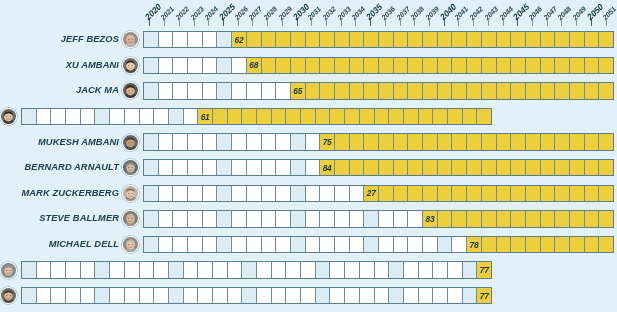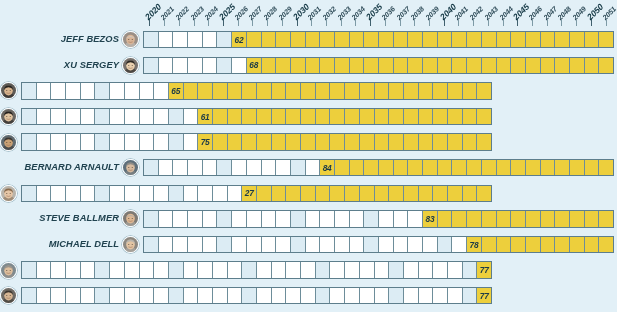--- a/index.html
+++ b/index.html
@@ -222,21 +222,21 @@
           <div class="cell on"></div>
           <div class="cell on"></div>
           <div class="cell on"></div>
           <div class="cell on"></div>
           <div class="cell on"></div>
           <div class="cell on"></div>
           <div class="cell on"></div>
         </div>
       </div>
       <div class="row">
-        <div class="label">XU SERGEY</div>
+        <div class="label">XU AMBANI</div>
         <div class="avatar">
           <svg viewBox="0 0 32 32" xmlns="http://www.w3.org/2000/svg">
             <rect width="32" height="32" fill="#77716c"></rect>
             <ellipse cx="16" cy="30" rx="12" ry="9" fill="#2b2722" opacity="0.55"></ellipse>
             <ellipse cx="16" cy="16" rx="9.2" ry="10.4" fill="#e8cfae"></ellipse>
             <path d="M6.6 15 Q6 5.6 16 5.2 Q26 5.6 25.4 15 Q23 9.6 16 9.2 Q9 9.6 6.6 15 Z" fill="#2b2722"></path>
             <ellipse cx="12.4" cy="16" rx="1.25" ry="1.05" fill="#3a2f26"></ellipse>
             <ellipse cx="19.6" cy="16" rx="1.25" ry="1.05" fill="#3a2f26"></ellipse>
             <path d="M12.2 21.4 Q16 23.4 19.8 21.4" stroke="#96674f" stroke-width="1.1" fill="none" stroke-linecap="round"></path>
           </svg>
@@ -270,20 +270,21 @@
           <div class="cell on"></div>
           <div class="cell on"></div>
           <div class="cell on"></div>
           <div class="cell on"></div>
           <div class="cell on"></div>
           <div class="cell on"></div>
           <div class="cell on"></div>
         </div>
       </div>
       <div class="row">
+        <div class="label">JACK MA</div>
         <div class="avatar">
           <svg viewBox="0 0 32 32" xmlns="http://www.w3.org/2000/svg">
             <rect width="32" height="32" fill="#5d5a55"></rect>
             <ellipse cx="16" cy="30" rx="12" ry="9" fill="#272320" opacity="0.55"></ellipse>
             <ellipse cx="16" cy="16" rx="9.2" ry="10.4" fill="#d8b58f"></ellipse>
             <path d="M6.6 15 Q6 5.6 16 5.2 Q26 5.6 25.4 15 Q23 9.6 16 9.2 Q9 9.6 6.6 15 Z" fill="#272320"></path>
             <ellipse cx="12.4" cy="16" rx="1.25" ry="1.05" fill="#3a2f26"></ellipse>
             <ellipse cx="19.6" cy="16" rx="1.25" ry="1.05" fill="#3a2f26"></ellipse>
             <path d="M12.2 21.4 Q16 23.4 19.8 21.4" stroke="#96674f" stroke-width="1.1" fill="none" stroke-linecap="round"></path>
           </svg>
@@ -364,20 +365,21 @@
           <div class="cell on"></div>
           <div class="cell on"></div>
           <div class="cell on"></div>
           <div class="cell on"></div>
           <div class="cell on"></div>
           <div class="cell on"></div>
           <div class="cell on"></div>
         </div>
       </div>
       <div class="row">
+        <div class="label">MUKESH AMBANI</div>
         <div class="avatar">
           <svg viewBox="0 0 32 32" xmlns="http://www.w3.org/2000/svg">
             <rect width="32" height="32" fill="#5f6a70"></rect>
             <ellipse cx="16" cy="30" rx="12" ry="9" fill="#3a3531" opacity="0.55"></ellipse>
             <ellipse cx="16" cy="16" rx="9.2" ry="10.4" fill="#c9a175"></ellipse>
             <path d="M6.6 15 Q6 5.6 16 5.2 Q26 5.6 25.4 15 Q23 9.6 16 9.2 Q9 9.6 6.6 15 Z" fill="#3a3531"></path>
             <ellipse cx="12.4" cy="16" rx="1.25" ry="1.05" fill="#3a2f26"></ellipse>
             <ellipse cx="19.6" cy="16" rx="1.25" ry="1.05" fill="#3a2f26"></ellipse>
             <path d="M12.2 21.4 Q16 23.4 19.8 21.4" stroke="#96674f" stroke-width="1.1" fill="none" stroke-linecap="round"></path>
           </svg>
@@ -459,20 +461,21 @@
           <div class="cell on"></div>
           <div class="cell on"></div>
           <div class="cell on"></div>
           <div class="cell on"></div>
           <div class="cell on"></div>
           <div class="cell on"></div>
           <div class="cell on"></div>
         </div>
       </div>
       <div class="row">
+        <div class="label">MARK ZUCKERBERG</div>
         <div class="avatar">
           <svg viewBox="0 0 32 32" xmlns="http://www.w3.org/2000/svg">
             <rect width="32" height="32" fill="#b9b4ab"></rect>
             <ellipse cx="16" cy="30" rx="12" ry="9" fill="#8a6b4d" opacity="0.55"></ellipse>
             <ellipse cx="16" cy="16" rx="9.2" ry="10.4" fill="#e6c6a6"></ellipse>
             <path d="M6.6 15 Q6 5.6 16 5.2 Q26 5.6 25.4 15 Q23 9.6 16 9.2 Q9 9.6 6.6 15 Z" fill="#8a6b4d"></path>
             <ellipse cx="12.4" cy="16" rx="1.25" ry="1.05" fill="#3a2f26"></ellipse>
             <ellipse cx="19.6" cy="16" rx="1.25" ry="1.05" fill="#3a2f26"></ellipse>
             <path d="M12.2 21.4 Q16 23.4 19.8 21.4" stroke="#96674f" stroke-width="1.1" fill="none" stroke-linecap="round"></path>
           </svg>

